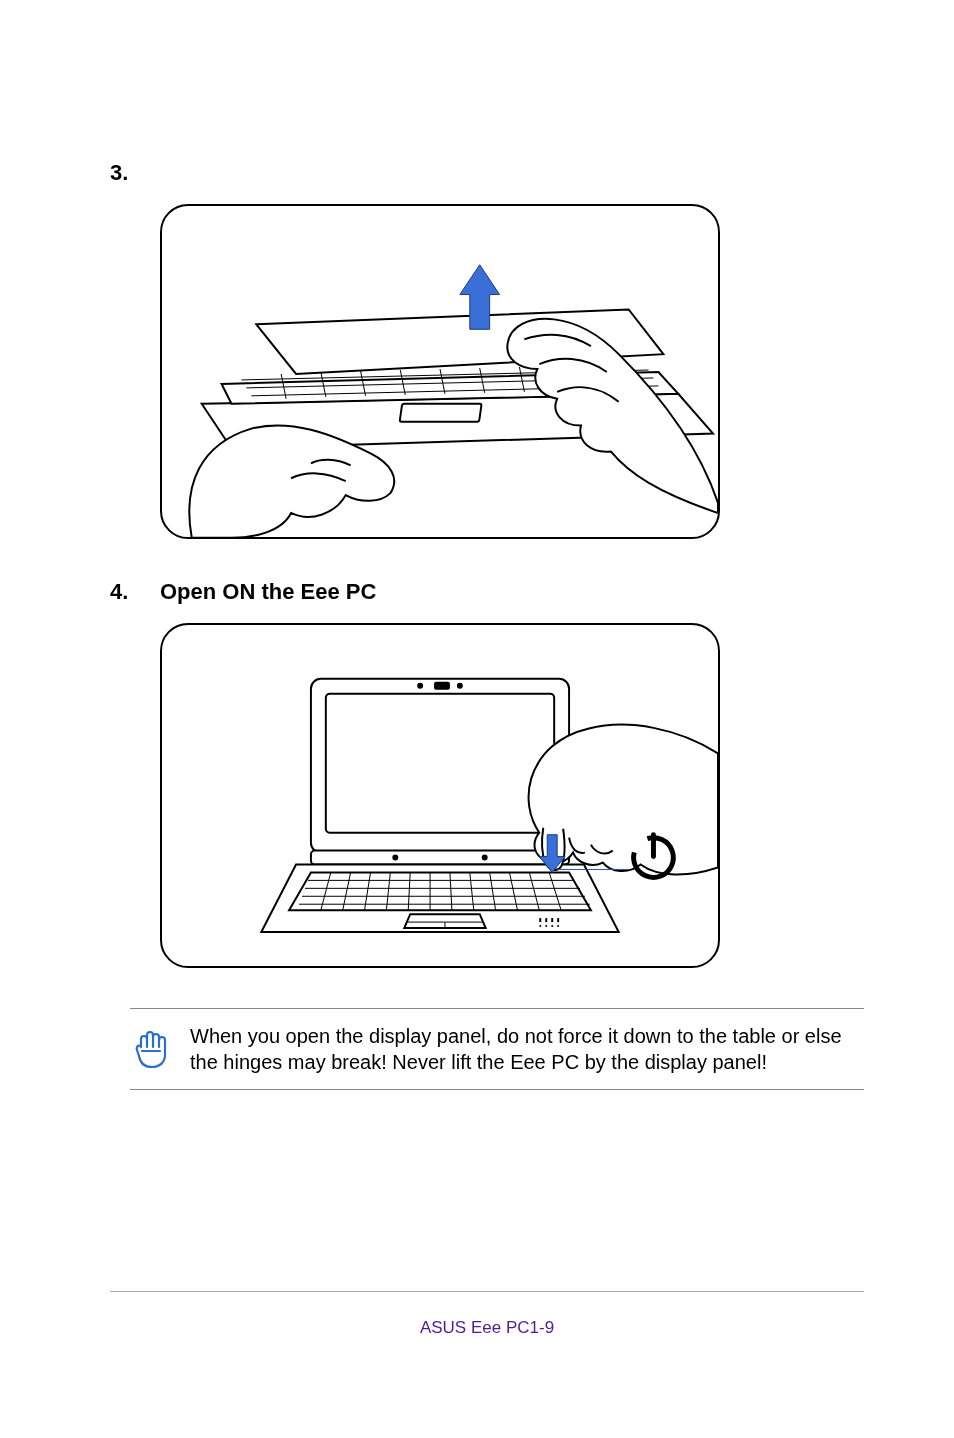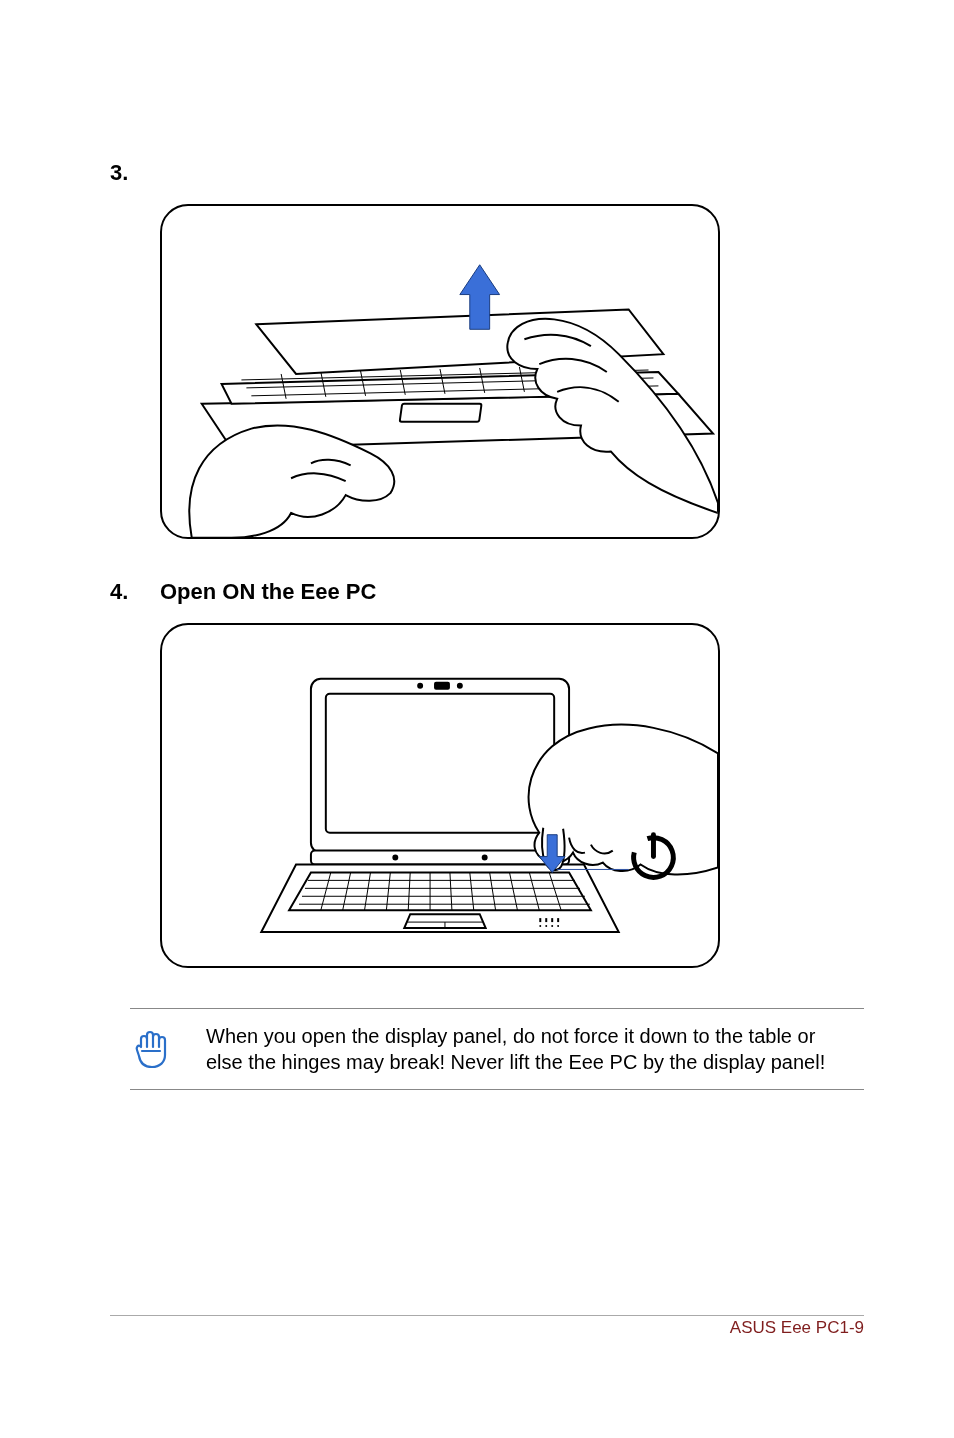--- a/index.html
+++ b/index.html
@@ -41,45 +41,45 @@
   }
   .figure-1 { height: 335px; margin-bottom: 40px;}
   .figure-2 { height: 345px; margin-bottom: 40px;}
   .note-box {
     margin-left: 20px;
     margin-right: 0px;
     border-top: 1px solid #888;
     border-bottom: 1px solid #888;
     padding: 14px 0 14px 0;
     display: flex;
-    gap: 36px;
+    gap: 20px;
   }
   .note-icon {
     width: 40px;
     flex-shrink: 0;
     display:flex;
     justify-content:center;
     padding-top:4px;
   }
   .note-text {
     font-size: 20px;
     line-height: 1.3;
     padding-right: 20px;
   }
   .footer {
     position: absolute;
     bottom: 100px;
     left: 110px;
     right: 90px;
     border-top: 1px solid #aaa;
-    padding-top: 2px;
+    padding-top: 26px;
     display: flex;
-    justify-content: flex-end;
+    justify-content: center;
     font-size: 17px;
-    color: #7f1d1d;
+    color: #4c1d95;
   }
 </style>
 </head>
 <body>
 
 <div class="page">
 
   <div class="step">
     <div class="step-num">3.</div>
   </div>

